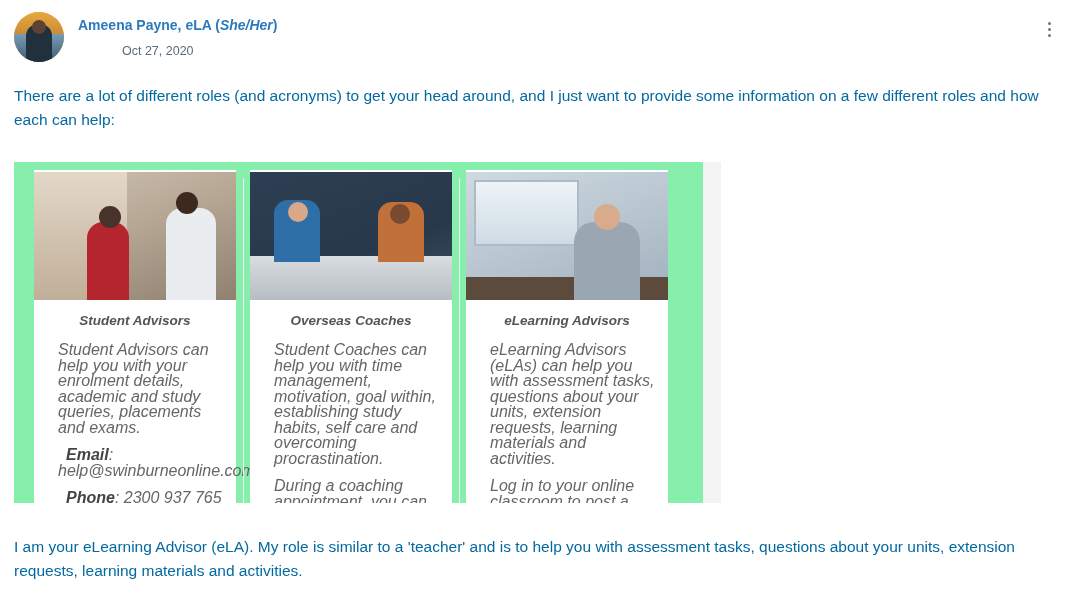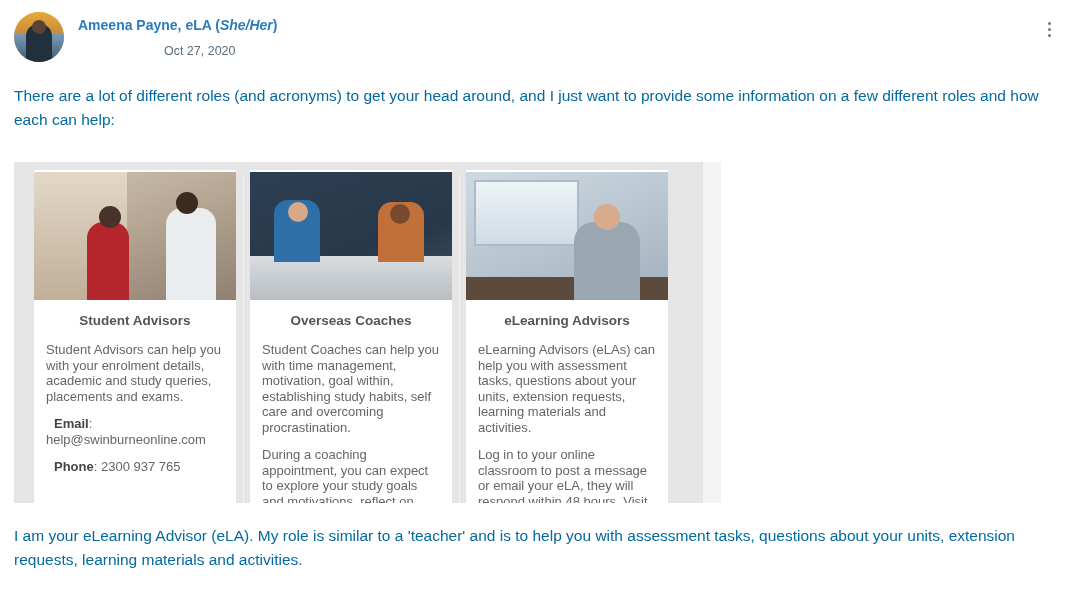--- a/index.html
+++ b/index.html
@@ -17,21 +17,20 @@
     color: #2d3b45;
   }
 
   
   .post-header {
     display: flex;
     align-items: flex-start;
     padding: 12px 14px 0 14px;
     position: relative;
     height: 70px;
-    text-align: center;
   }
   .avatar {
     width: 50px;
     height: 50px;
     border-radius: 50%;
     flex: 0 0 50px;
     overflow: hidden;
     position: relative;
     background: #d9a441;
   }
@@ -112,23 +111,24 @@
     color: #0369a1;
   }
   .intro-text { margin-top: 14px; max-width: 1055px; }
   .outro-text { margin-top: 0; max-width: 1040px; }
 
   
   .cards-wrap {
     margin: 30px 0 0 14px;
     width: 707px;
     height: 341px;
-    background: #e5e5e5;
+    background: #86efac;
     position: relative;
     overflow: hidden;
+    font-style: italic;
   }
   .cards-row {
     display: flex;
     height: 100%;
     padding: 8px 0 0 4px;
   }
   .card {
     width: 202px;
     background: #ffffff;
     margin-left: 14px;
@@ -214,22 +214,22 @@
     font-weight: bold;
     color: #555555;
     margin-top: 12px;
     line-height: 18px;
   }
   .card-body {
     padding: 0 12px;
     margin-top: 12px;
   }
   .card-body p {
-    margin: 0 0 12px 0;
-    font-size: 13px;
+    margin: 0 0 12px 12px;
+    font-size: 16px;
     line-height: 15.5px;
     color: #666666;
   }
   .card-body p b { color: #444444; padding-left: 8px; }
   .card-divider {
     position: absolute;
     top: 8px;
     bottom: 0;
     width: 1px;
     background: #f3f3f3;
@@ -311,13 +311,13 @@
       <div class="card-body">
         <p>eLearning Advisors (eLAs) can help you with assessment tasks, questions about your units, extension requests, learning materials and activities.</p>
         <p>Log in to your online classroom to post a message or email your eLA, they will respond within 48 hours. Visit the Week 0 module in your unit for contact details.</p>
       </div>
     </div>
 
   </div>
   <div class="cards-gap-right"></div>
 </div>
 
-<div class="body-text outro-text" style="margin-top:21px;">I am your eLearning Advisor (eLA). My role is similar to a 'teacher' and is to help you with assessment tasks, questions about your units, extension requests, learning materials and activities.</div>
+<div class="body-text outro-text" style="margin-top:32px;">I am your eLearning Advisor (eLA). My role is similar to a 'teacher' and is to help you with assessment tasks, questions about your units, extension requests, learning materials and activities.</div>
 
 </body></html>

